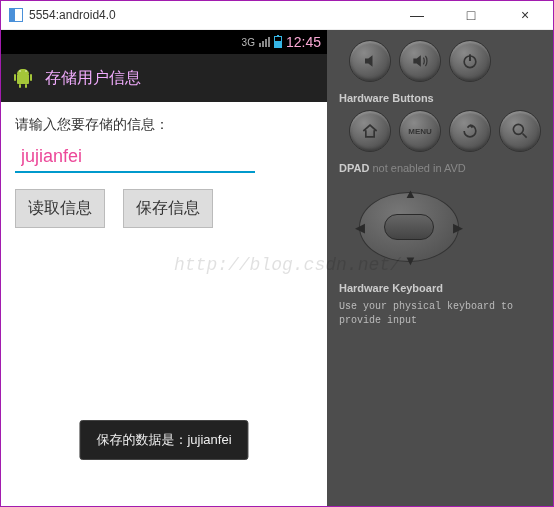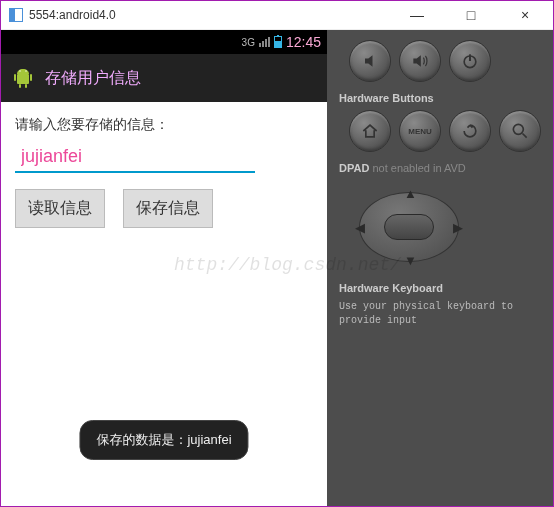--- a/index.html
+++ b/index.html
@@ -28,21 +28,21 @@
 .actionbar { height: 48px; background: #222; display: flex; align-items: center; padding: 0 10px; gap: 10px; }
 .android-icon { width: 24px; height: 24px; }
 .actionbar-title { color: #f0abfc; font-size: 16px; font-family: Liberation Serif, serif; }
 
 .screen { flex: 1; background: #fff; padding: 14px; position: relative; }
 .prompt { font-size: 14px; color: #333; margin-bottom: 8px; }
 .input-field { width: 240px; border: none; border-bottom: 2px solid #0099cc; font-size: 18px; padding: 4px 6px; color: #ec4899; outline: none; }
 .btn-row { margin-top: 16px; display: flex; gap: 18px; }
 .android-btn { background: #ddd; border: 1px solid #bbb; padding: 8px 12px; font-size: 16px; color: #333; cursor: pointer; }
 
-.toast { position: absolute; bottom: 46px; left: 50%; transform: translateX(-50%); background: #222; color: #eee; padding: 10px 16px; border-radius: 13px; font-size: 13px; border: 1px solid #444; white-space: nowrap; }
+.toast { position: absolute; bottom: 46px; left: 50%; transform: translateX(-50%); background: #222; color: #eee; padding: 10px 16px; border-radius: 3px; font-size: 13px; border: 1px solid #444; white-space: nowrap; }
 
 .watermark { position: absolute; top: 255px; left: 150px; font-family: Liberation Mono, monospace; font-size: 18px; color: rgba(0,0,0,0.12); font-style: italic; pointer-events: none; z-index: 50; margin-left: 24px; }
 
 .sidepanel { flex: 1; background: #4d4d4d; padding: 10px 12px; color: #ddd; }
 .section-label { font-size: 11px; font-weight: bold; color: #ccc; margin-bottom: 6px; margin-top: 10px; }
 .section-label.sub { font-weight: normal; }
 .section-label .dim { color: #888; font-weight: normal; }
 .row { display: flex; gap: 8px; margin-bottom: 4px; padding-left: 10px; }
 .circle-btn { width: 42px; height: 42px; border-radius: 50%; background: radial-gradient(circle at 35% 30%, #8a8a8a, #555 70%); border: 1px solid #333; display: flex; align-items: center; justify-content: center; cursor: pointer; box-shadow: inset 0 2px 2px rgba(255,255,255,0.2), inset 0 -2px 3px rgba(0,0,0,0.3); }
 .circle-btn svg { width: 20px; height: 20px; }

